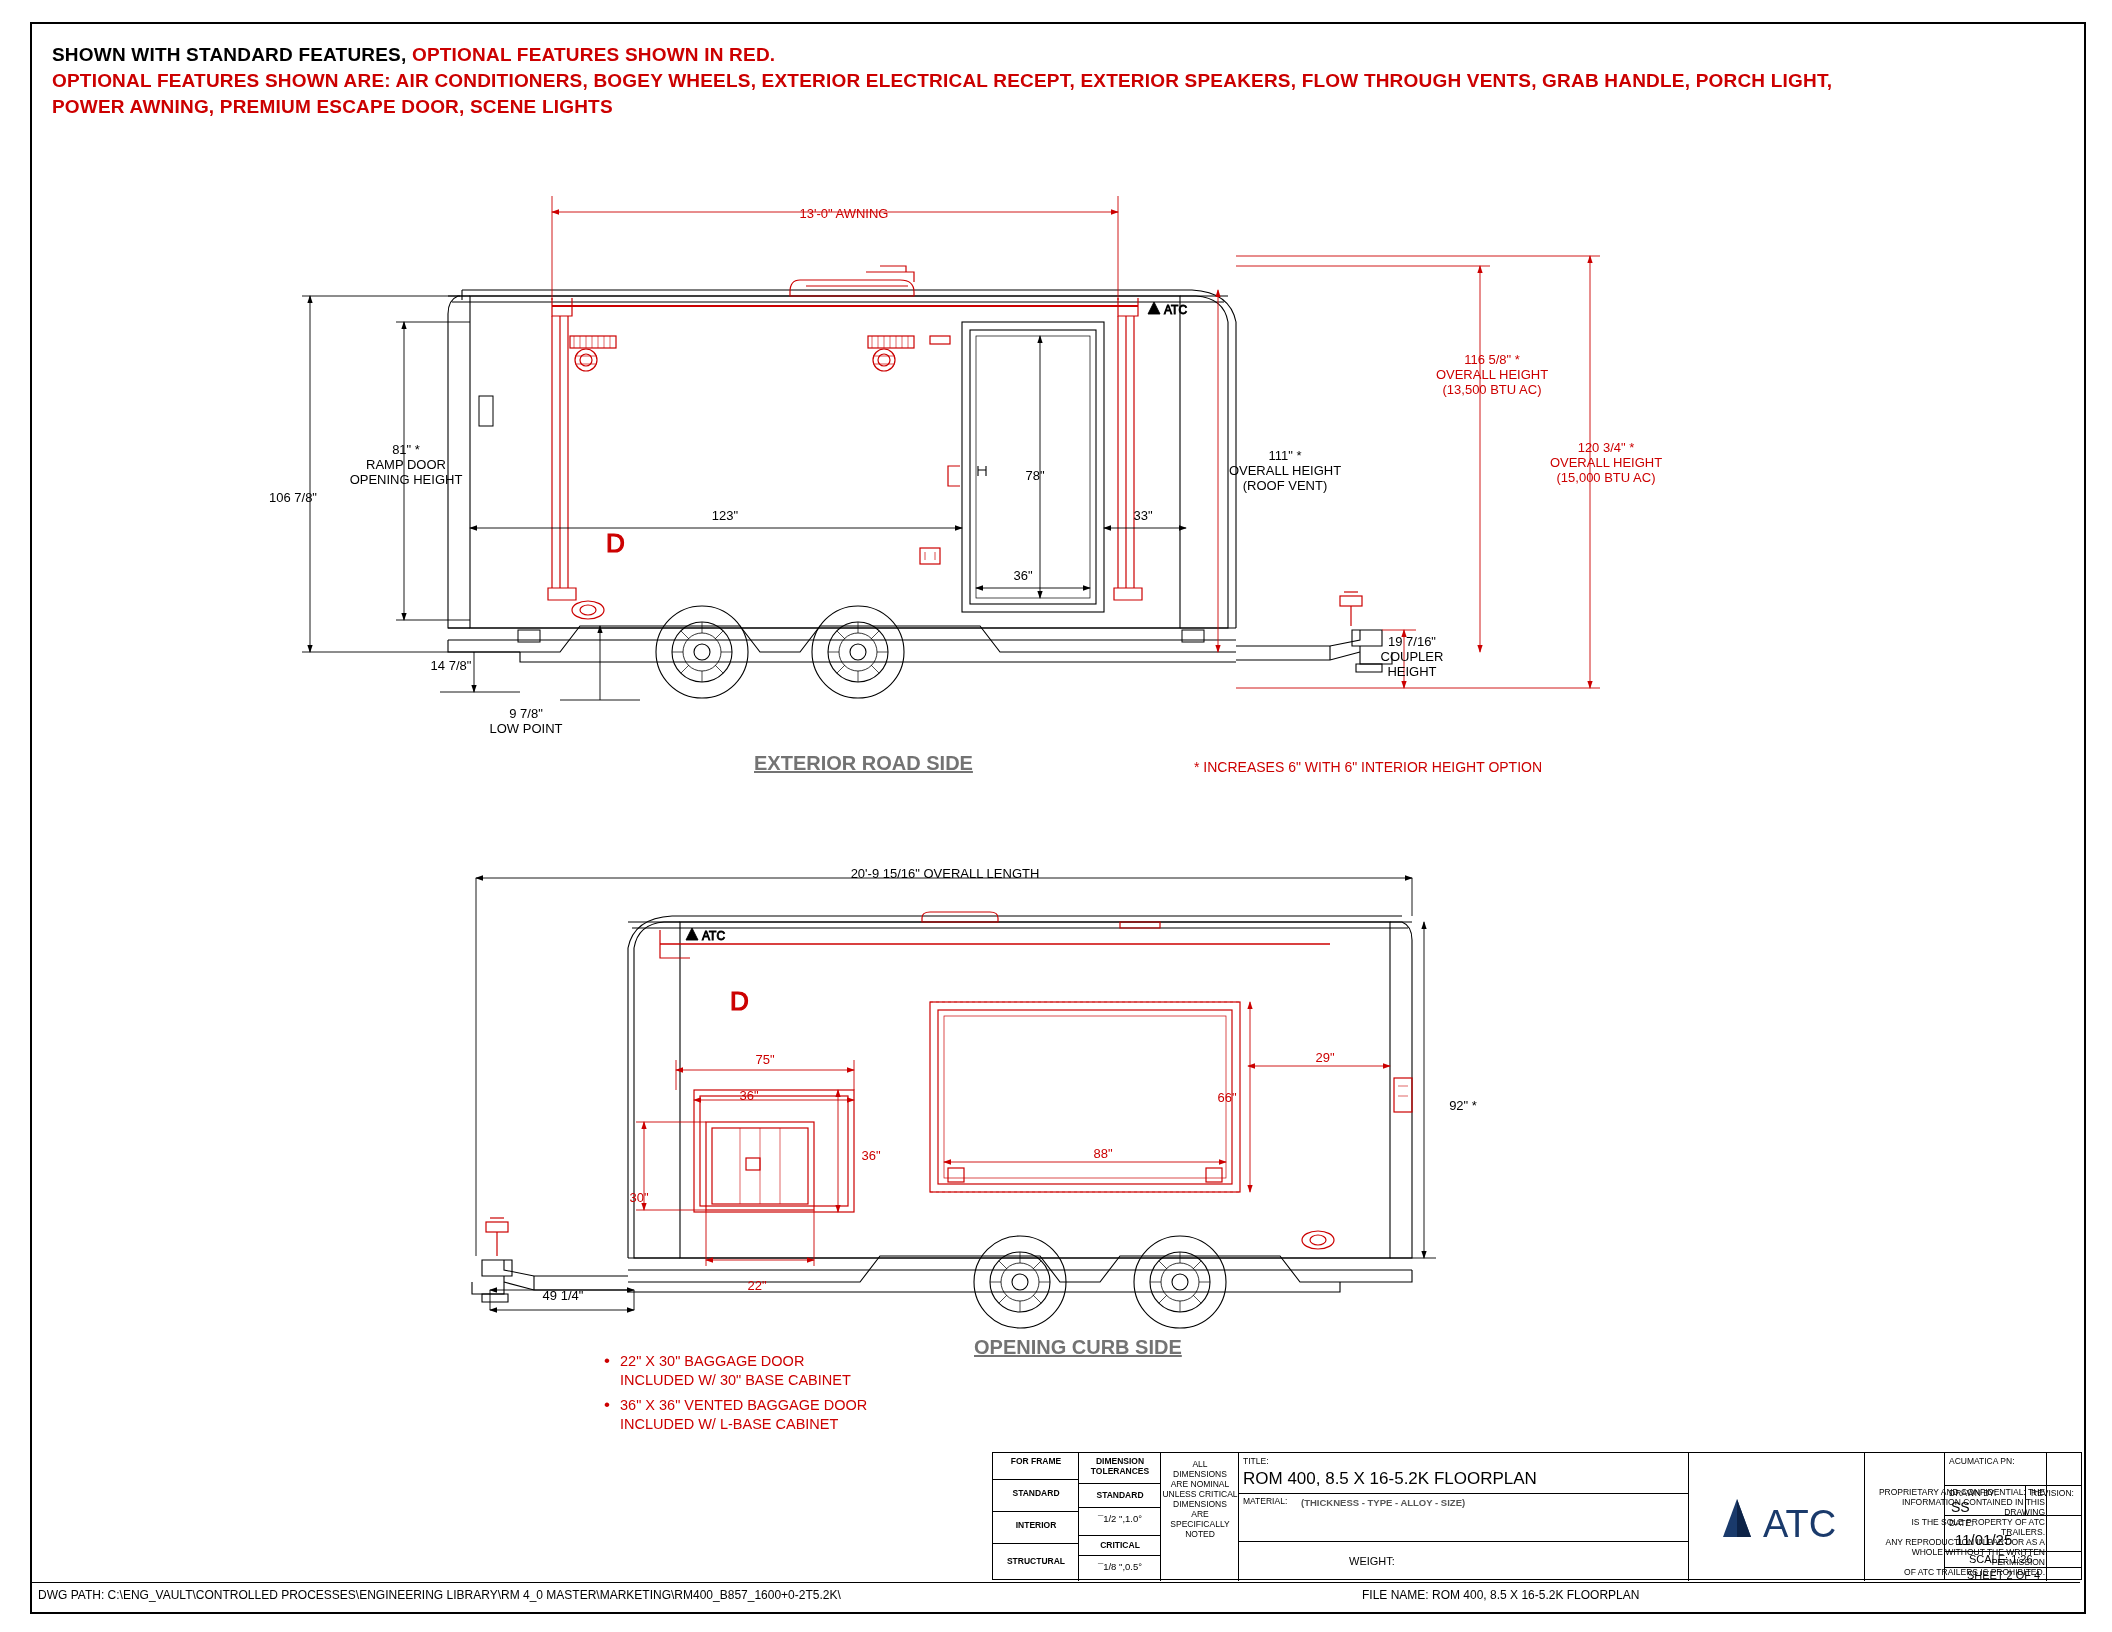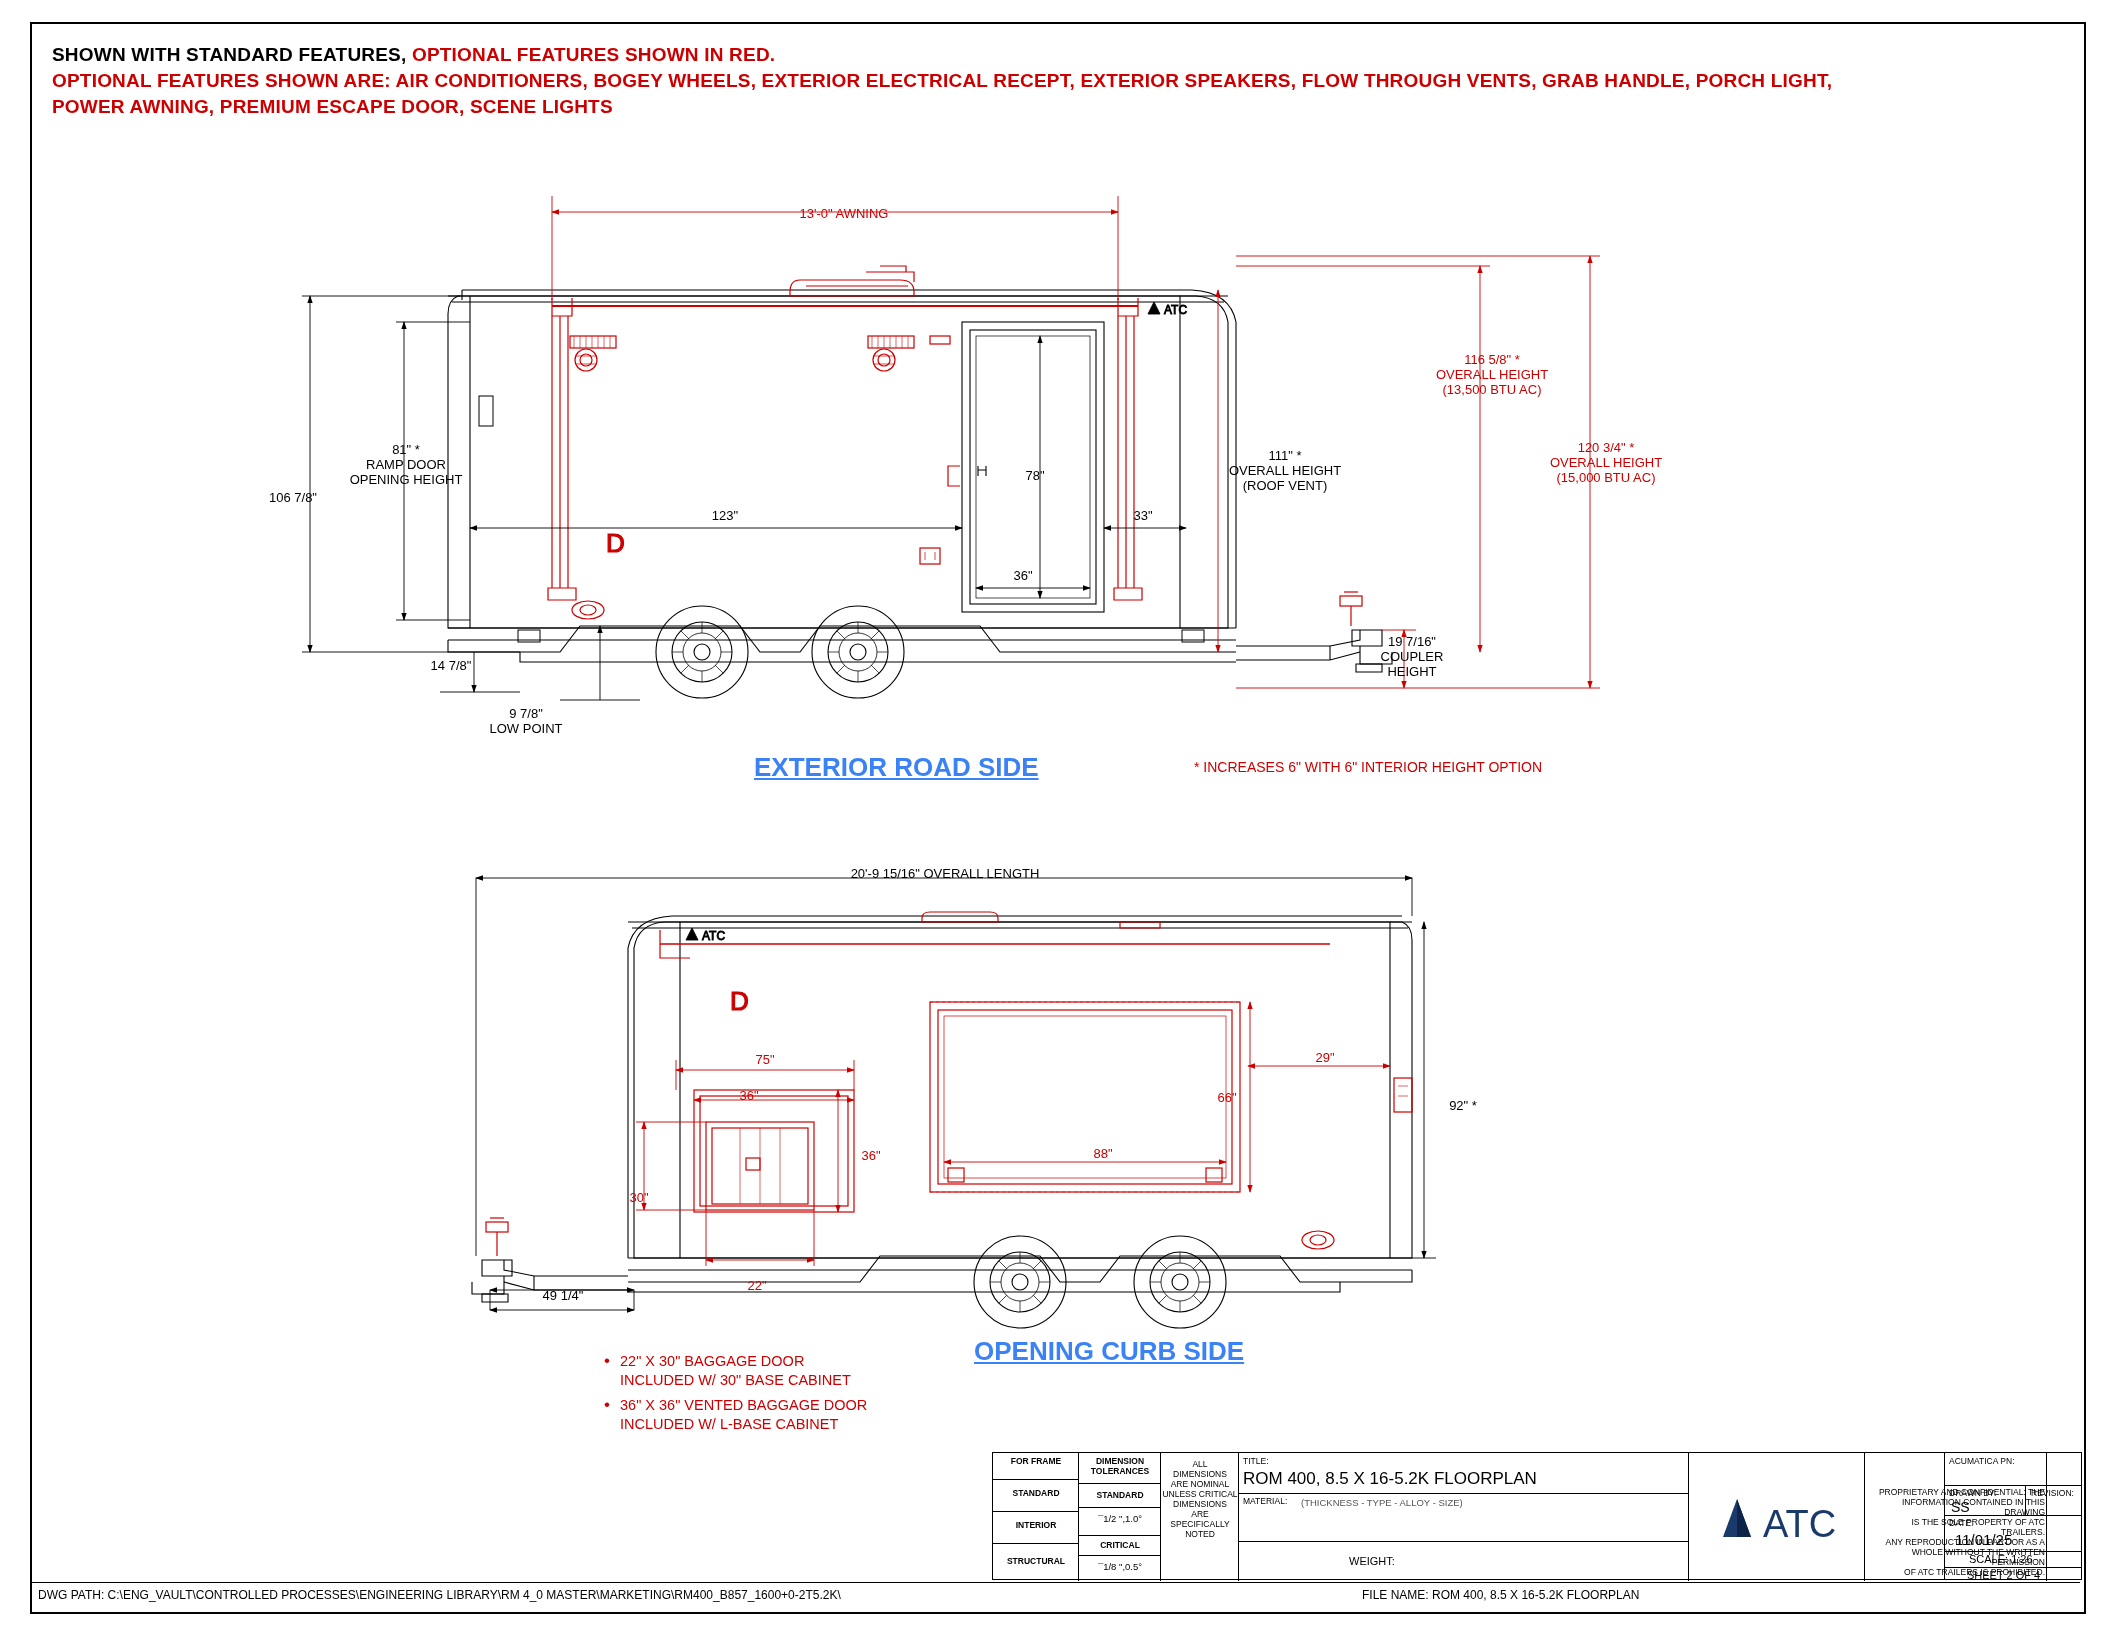--- a/index.html
+++ b/index.html
@@ -25,21 +25,21 @@
   }
   .red { color:#cc0000; }
   
   .lbl {
     position:absolute; font-size:13px; line-height:15px; color:#000;
     white-space:pre; text-align:center;
   }
   .lbl.red { color:#cc0000; }
   .lbl.l { text-align:left; }
   .title-under {
-    position:absolute; font-weight:bold; font-size:26px; color:#3b82f6;
+    position:absolute; font-weight:bold; font-size:20px; color:#737373;
     text-decoration:underline; white-space:nowrap;
   }
   
   svg.draw { position:absolute; left:0; top:0; width:2112px; height:1632px; overflow:visible; }
   
   .bullets { position:absolute; left:600px; top:1352px; font-size:14.5px; color:#cc0000; line-height:19px; }
   .bullets .b { position:relative; padding-left:20px; margin-bottom:6px; }
   .bullets .b:before {
     content:"•"; position:absolute; left:4px; top:-1px; color:#cc0000; font-size:17px;
   }
@@ -479,21 +479,21 @@
 ARE
 SPECIFICALLY
 NOTED</div>
     </div>
 
     <div style="left:246px; top:0; width:450px; height:128px; border-right:1px solid #000;">
       <div class="tiny" style="left:4px; top:4px;">TITLE:</div>
       <div style="left:4px; top:16px; font-size:17px;">ROM 400, 8.5 X 16-5.2K FLOORPLAN</div>
       <div style="left:0; top:40px; width:450px; height:1px; background:#000;"></div>
       <div class="tiny" style="left:4px; top:44px;">MATERIAL:</div>
-      <div class="tiny9" style="left:62px; top:44px; color:#555;">(THICKNESS - TYPE - ALLOY - SIZE)</div>
+      <div class="tiny9" style="left:62px; top:44px; color:#555;font-weight:bold;">(THICKNESS - TYPE - ALLOY - SIZE)</div>
       <div style="left:0; top:88px; width:450px; height:1px; background:#000;"></div>
       <div class="tiny" style="left:110px; top:104px; font-size:11px;">WEIGHT:</div>
     </div>
 
     <div style="left:696px; top:0; width:176px; height:128px; border-right:1px solid #000;">
       <svg width="176" height="128">
         <path d="M34,84 L48,46 L62,84 Z" fill="#1a3a6b"></path>
         <path d="M48,46 L48,84 L62,84 Z" fill="#0d2347"></path>
         <text x="74" y="84" font-family="Liberation Sans, sans-serif" font-size="38" fill="#1a3a6b">ATC</text>
       </svg>

